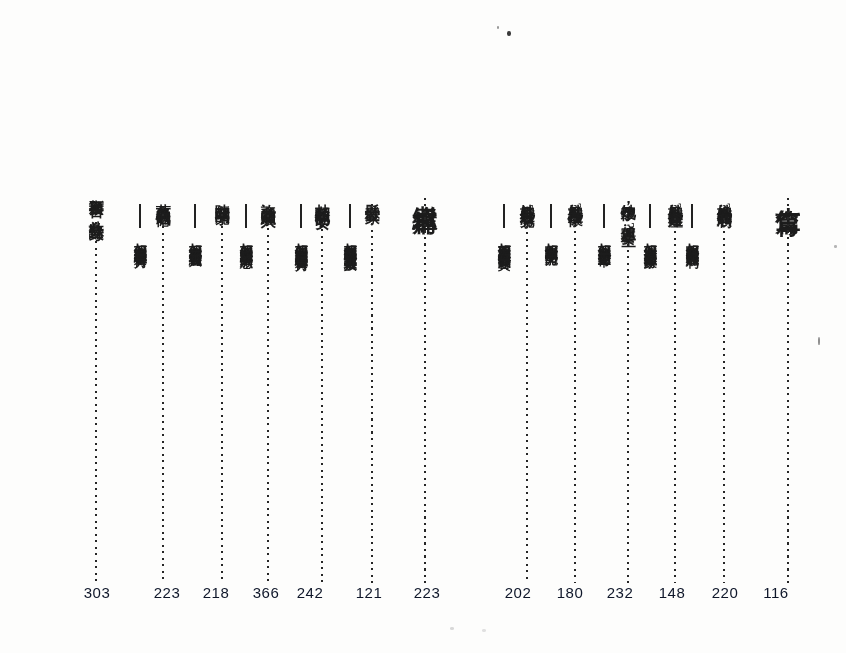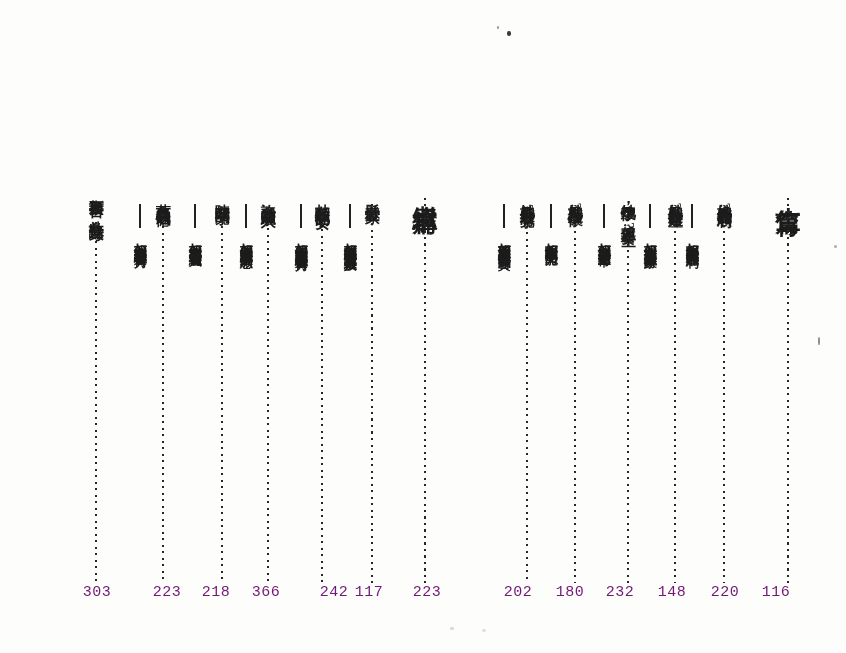--- a/index.html
+++ b/index.html
@@ -41,22 +41,22 @@
   }
   .dash{
     width:1.5px;height:24px;flex:0 0 auto;
     background:#222;
     margin-bottom:5px;
   }
   .pagenum{
     position:absolute;top:584px;
     transform:translateX(-50%);
     font-size:15px;font-weight:500;letter-spacing:.5px;
-    color:#701a75;
-    font-family:Liberation Mono, monospace;
+    color:#0f172a;
+    font-family:Liberation Sans, sans-serif;
   }
   .speck{position:absolute;border-radius:45%;}
 </style>
 </head>
 <body>
 
 <div class="sheet">
 
   <div class="col header" style="left:773px;top:186px;height:399px">
     <span class="t">生育篇</span>
@@ -163,22 +163,22 @@
     <span class="leader"></span>
   </div>
 
   <span class="pagenum" style="left:776px">116</span>
   <span class="pagenum" style="left:725px">220</span>
   <span class="pagenum" style="left:672px">148</span>
   <span class="pagenum" style="left:620px">232</span>
   <span class="pagenum" style="left:570px">180</span>
   <span class="pagenum" style="left:518px">202</span>
   <span class="pagenum" style="left:427px">223</span>
-  <span class="pagenum" style="left:369px">117</span>
-  <span class="pagenum" style="left:334px">242</span>
+  <span class="pagenum" style="left:369px">121</span>
+  <span class="pagenum" style="left:310px">242</span>
   <span class="pagenum" style="left:266px">366</span>
   <span class="pagenum" style="left:216px">218</span>
   <span class="pagenum" style="left:167px">223</span>
   <span class="pagenum" style="left:97px">303</span>
 
   <div class="speck" style="left:507px;top:31px;width:4px;height:5px;background:#3a3a3a"></div>
   <div class="speck" style="left:497px;top:26px;width:2px;height:3px;background:#9a9a9a"></div>
   <div class="speck" style="left:818px;top:337px;width:2px;height:8px;background:#8f8f8f"></div>
   <div class="speck" style="left:834px;top:245px;width:3px;height:3px;background:#b5b5b5"></div>
   <div class="speck" style="left:450px;top:627px;width:4px;height:3px;background:#d8d8d8"></div>

